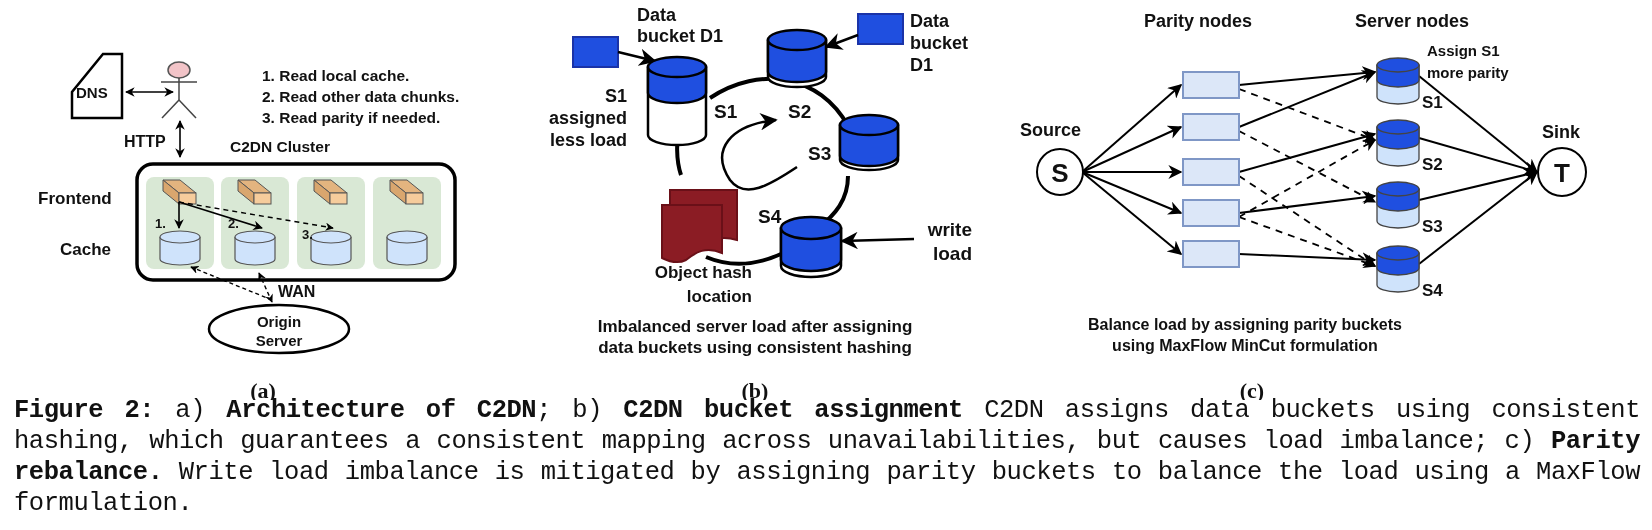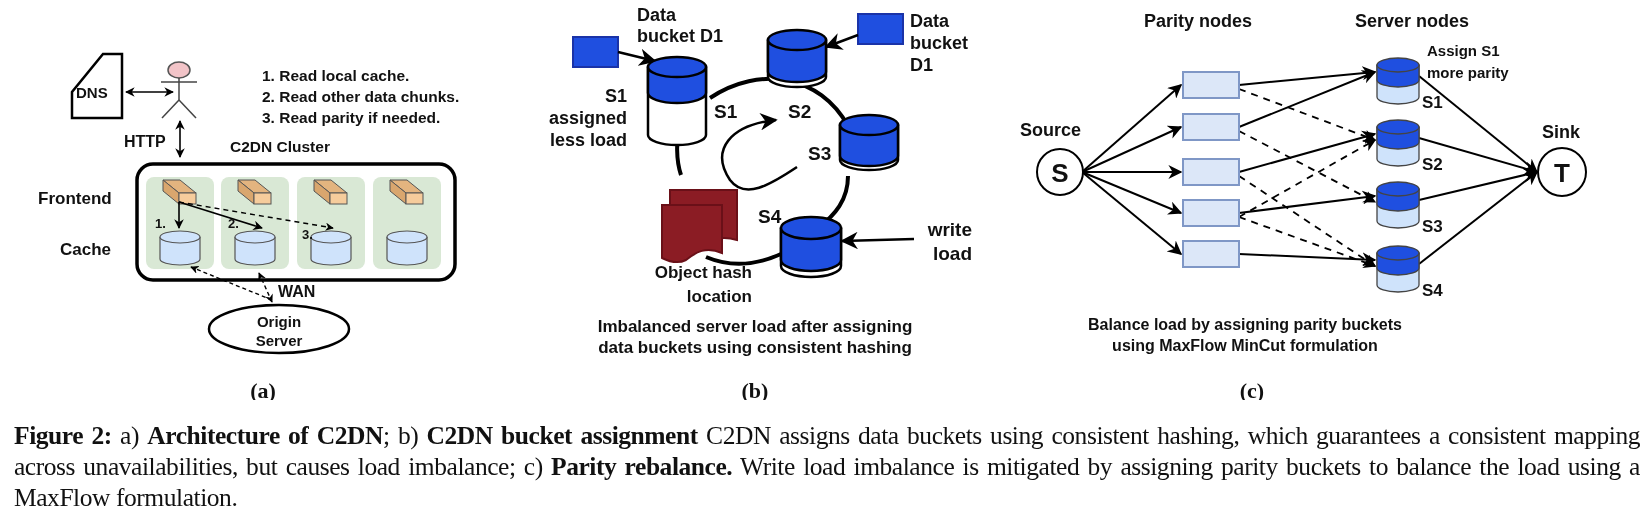--- a/index.html
+++ b/index.html
@@ -1,22 +1,22 @@
 <!DOCTYPE html>
 <html><head>
 <meta charset="utf-8">
 <style>
   html, body { margin: 0; padding: 0; background: #ffffff; }
   body { width: 1652px; height: 530px; position: relative; overflow: hidden; }
   #fig { position: absolute; left: 0; top: 0; width: 1652px; height: 400px; }
   svg text { font-family: "Liberation Sans", "DejaVu Sans", sans-serif; font-weight: bold; fill: #111; }
   .sub { font-family: "Liberation Serif", "DejaVu Serif", serif; font-weight: bold; font-size: 22px; fill:#111; }
   #caption {
-    position: absolute; left: 14px; top: 420px; width: 1626px;
-    font-family: Liberation Serif, serif; font-size: 25.5px; line-height: 31px;
+    position: absolute; left: 14px; top: 395px; width: 1626px;
+    font-family: Liberation Mono, monospace; font-size: 25.5px; line-height: 31px;
     color: #111; letter-spacing: -0.45px; word-spacing: 0px; text-align: justify;
   }
   #caption b { font-weight: bold; }
 </style>
 </head>
 <body>
 
 <svg id="fig" width="1652" height="400" viewBox="0 0 1652 400" xmlns="http://www.w3.org/2000/svg">
   <defs>
     <marker id="ah" viewBox="0 0 10 10" refX="9" refY="5" markerWidth="7" markerHeight="7" orient="auto-start-reverse">

